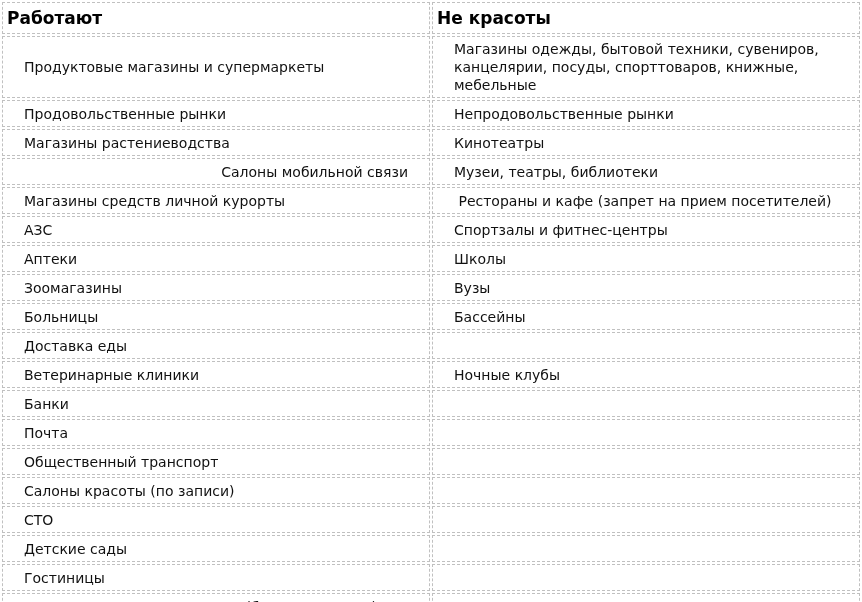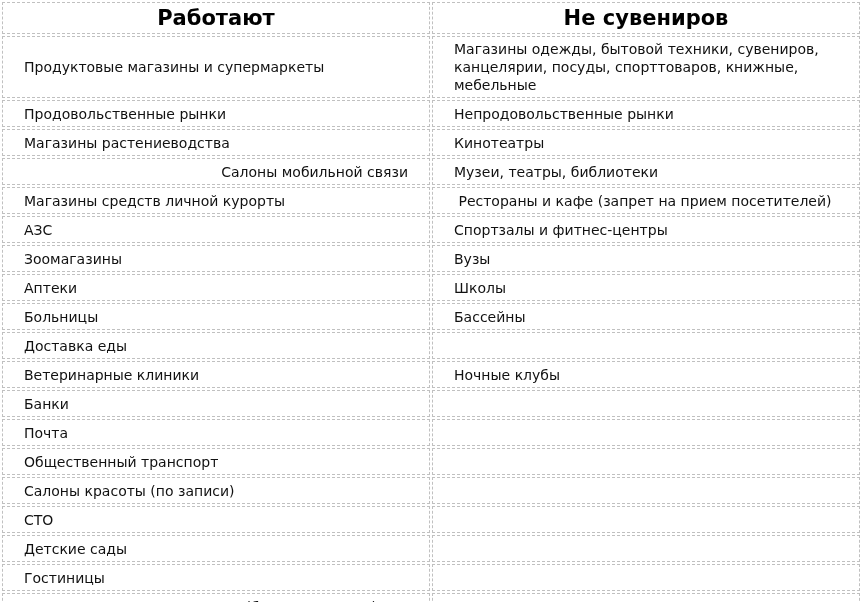--- a/index.html
+++ b/index.html
@@ -18,24 +18,24 @@
     table-layout: fixed;
     border-collapse: separate;
     border-spacing: 2px;
     font-family: "DejaVu Sans", "Liberation Sans", sans-serif;
     font-size: 14px;
     color: #111111;
   }
   table.status-table th {
     width: 50%;
     border: 1px dashed #c0c0c0;
-    font-size: 21px;
+    font-size: 17px;
     font-weight: bold;
     color: #000000;
-    text-align: center;
+    text-align: left;
     padding: 2px 4px;
     line-height: 26px;
     white-space: pre-wrap;
     overflow: hidden;
   }
   table.status-table td {
     border: 1px dashed #c0c0c0;
     padding: 3px 21px;
     vertical-align: middle;
     line-height: 18px;
@@ -46,21 +46,21 @@
   }
 </style>
 </head>
 <body style="background: rgb(255, 255, 255);">
 
 <div class="page">
   <table class="status-table" style="color: rgb(17, 17, 17);">
     <thead>
       <tr>
         <th style="border-color: rgb(192, 192, 192); color: rgb(0, 0, 0);">Работают</th>
-        <th style="border-color: rgb(192, 192, 192); color: rgb(0, 0, 0);">Не сувениров</th>
+        <th style="border-color: rgb(192, 192, 192); color: rgb(0, 0, 0);">Не красоты</th>
       </tr>
     </thead>
     <tbody id="table-body">
   <tr>
     <td style="border-color: rgb(192, 192, 192);">Продуктовые магазины и супермаркеты</td>
     <td style="border-color: rgb(192, 192, 192);">Магазины одежды, бытовой техники, сувениров, канцелярии, посуды, спорттоваров, книжные, мебельные</td>
   </tr>
 
   <tr>
     <td style="border-color: rgb(192, 192, 192);">Продовольственные рынки</td>
@@ -81,27 +81,27 @@
     <td style="border-color: rgb(192, 192, 192);">Магазины средств личной курорты</td>
     <td style="border-color: rgb(192, 192, 192); margin-top: 48px;"> Рестораны и кафе (запрет на прием посетителей)</td>
   </tr>
 
   <tr>
     <td style="border-color: rgb(192, 192, 192); margin-top: 48px;">АЗС</td>
     <td style="border-color: rgb(192, 192, 192);">Спортзалы и фитнес-центры</td>
   </tr>
 
   <tr>
-    <td style="border-color: rgb(192, 192, 192);">Зоомагазины</td>
-    <td style="border-color: rgb(192, 192, 192);">Вузы</td>
+    <td style="border-color: rgb(192, 192, 192);">Аптеки</td>
+    <td style="border-color: rgb(192, 192, 192);">Школы</td>
   </tr>
 
   <tr>
-    <td style="border-color: rgb(192, 192, 192);">Аптеки</td>
-    <td style="border-color: rgb(192, 192, 192);">Школы</td>
+    <td style="border-color: rgb(192, 192, 192);">Зоомагазины</td>
+    <td style="border-color: rgb(192, 192, 192);">Вузы</td>
   </tr>
 
   <tr>
     <td style="border-color: rgb(192, 192, 192);">Больницы</td>
     <td style="border-color: rgb(192, 192, 192);">Бассейны</td>
   </tr>
 
   <tr>
     <td style="border-color: rgb(192, 192, 192);">Доставка еды</td>
     <td style="border-color: rgb(192, 192, 192);"></td>

